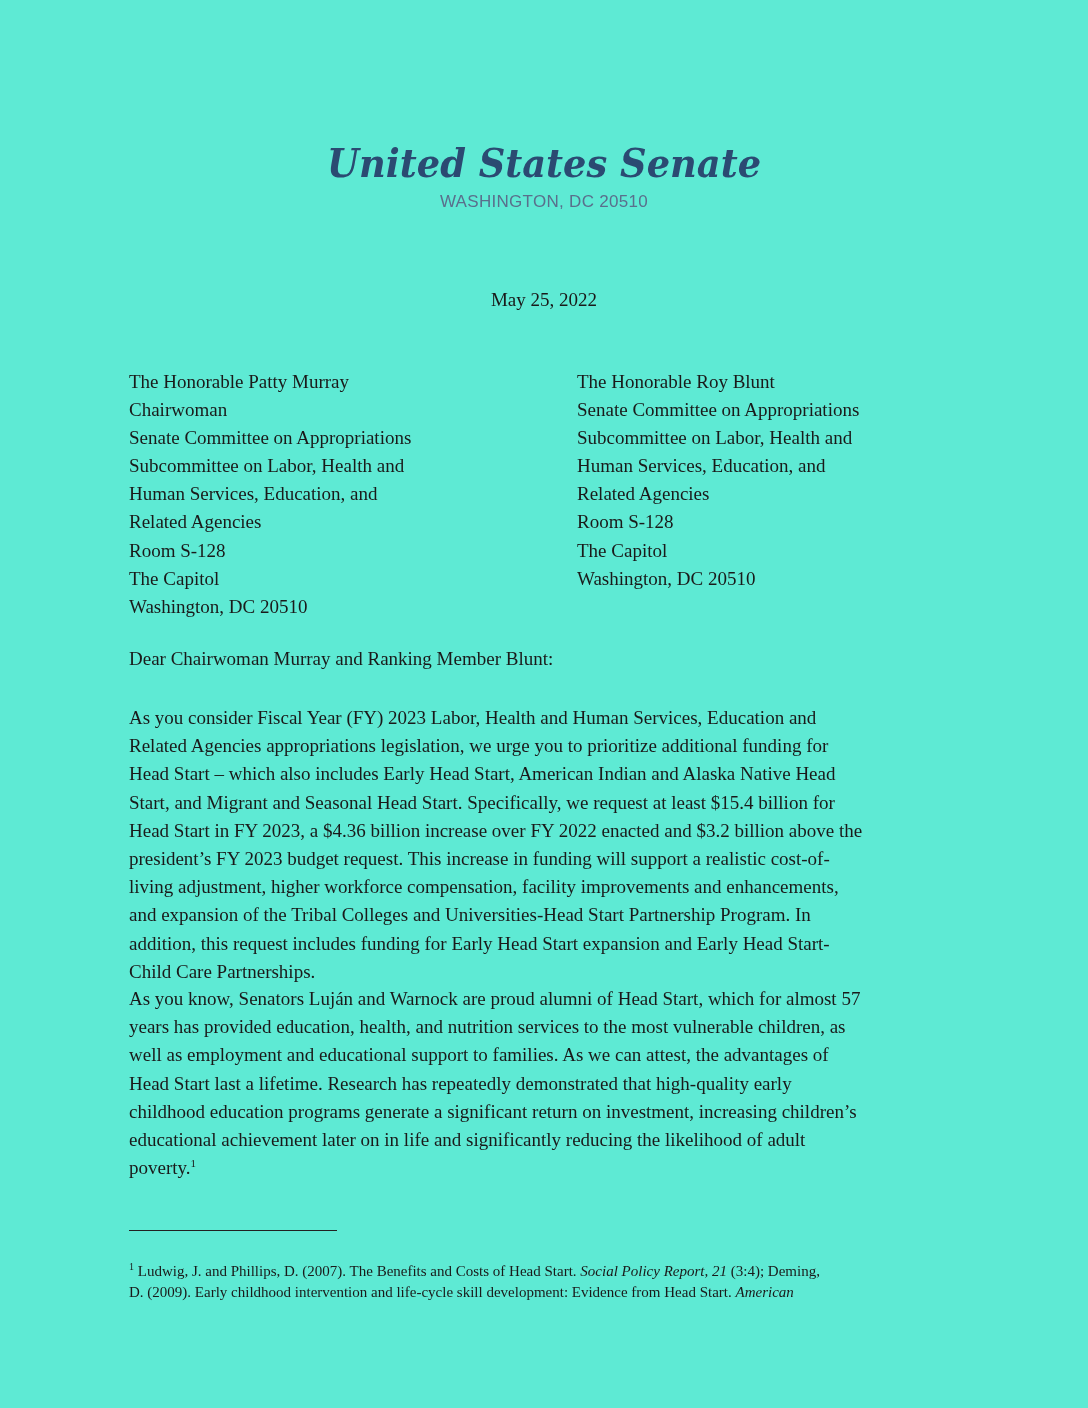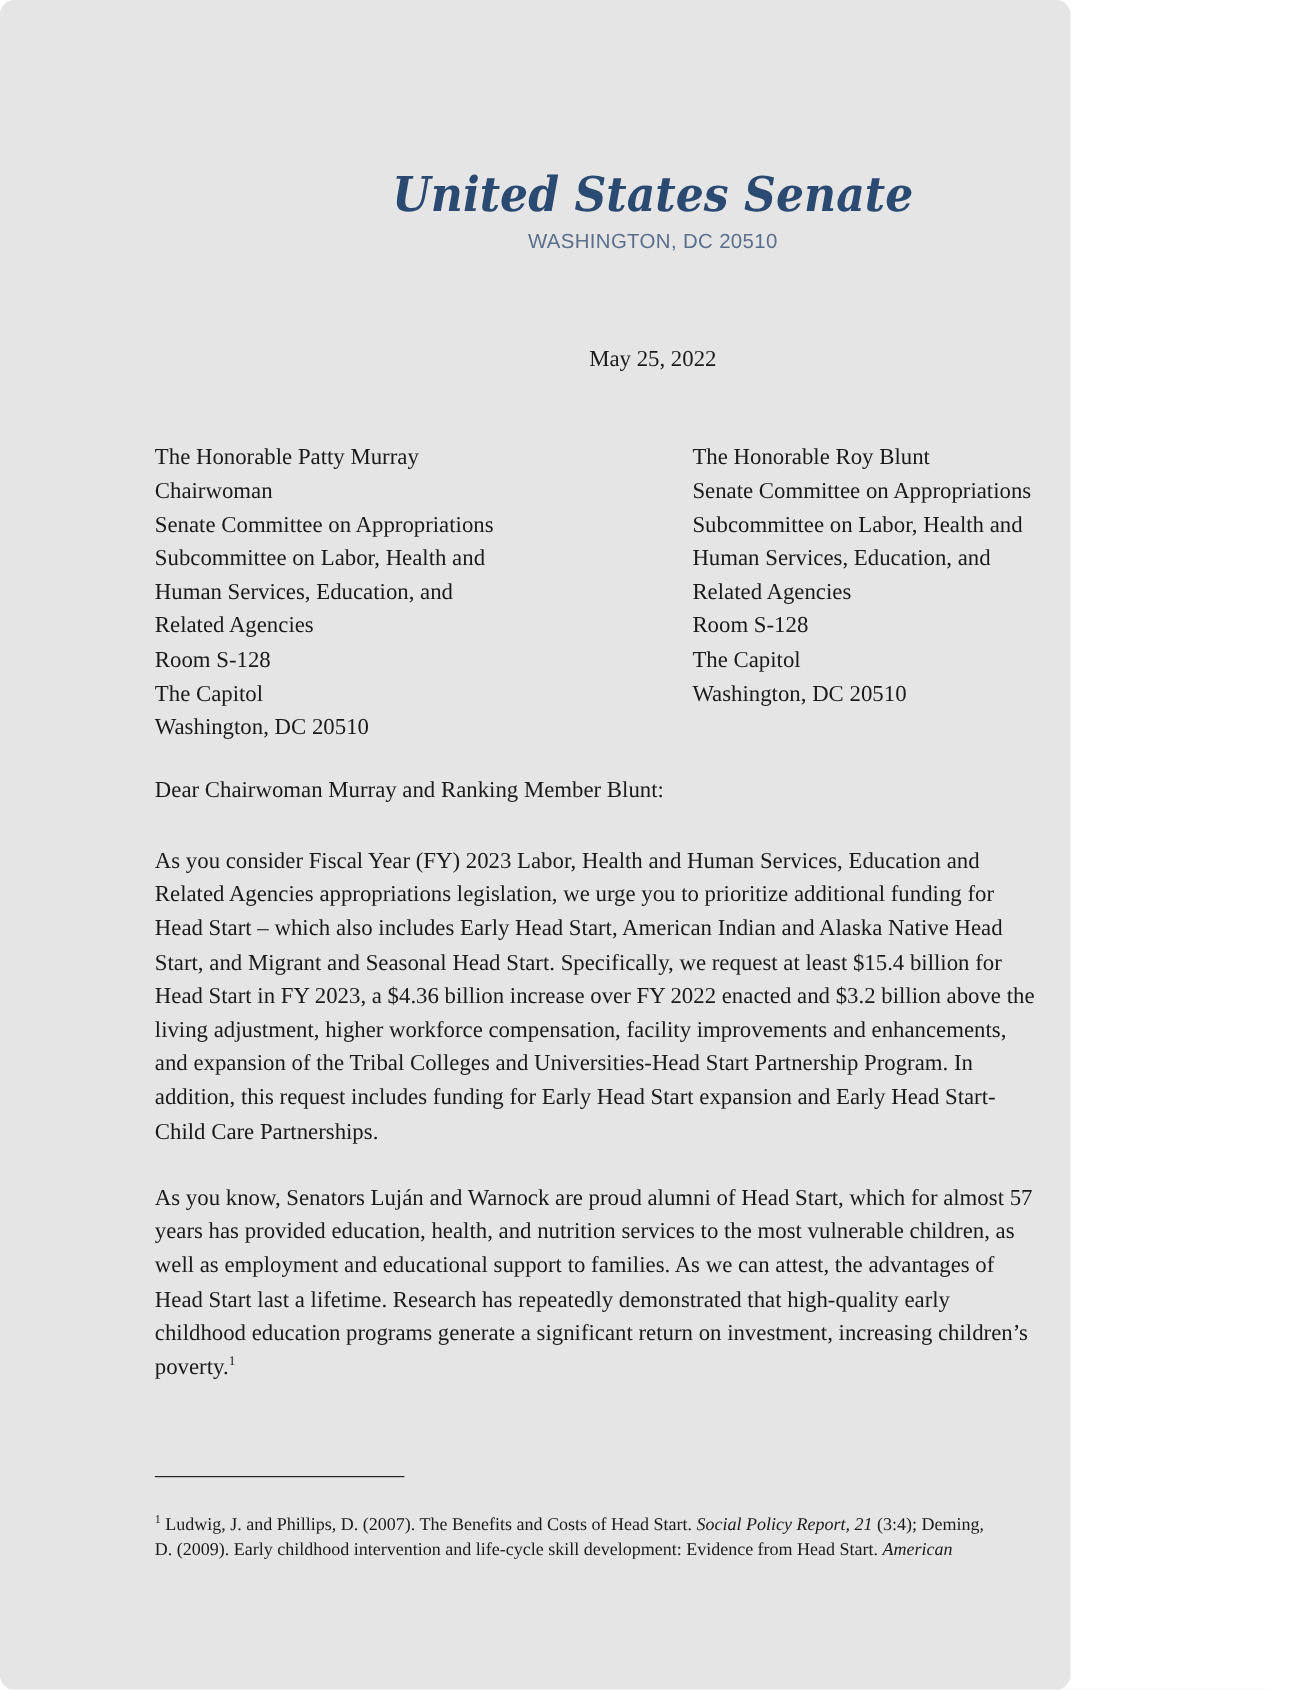--- a/index.html
+++ b/index.html
@@ -1,17 +1,17 @@
 <!DOCTYPE html>
 <html><head>
   <meta charset="utf-8">
   <style>
     html, body { margin: 0; padding: 0; background: #ffffff; }
     body { width: 1088px; height: 1408px; position: relative; overflow: hidden; color: #1a1a1a; }
-    .page { position: absolute; left: 0; top: 0; width: 892px; height: 1408px; background: #e5e5e5; border-radius: 12px; }
+    .page { position: absolute; left: 0; top: 0; width: 1088px; height: 1408px; background: #5eead4; }
     .letterhead { position: absolute; left: 0; top: 140px; width: 1088px; text-align: center; }
     .senate-title {
       font-family: "DejaVu Serif", serif;
       font-weight: bold;
       font-size: 40px;
       letter-spacing: 0px;
       color: #2b4a72;
       line-height: 46px;
       transform: scaleX(0.92);
       transform-origin: center;
@@ -77,32 +77,34 @@
   </div>
 
   <div class="salutation">Dear Chairwoman Murray and Ranking Member Blunt:</div>
 
   <div class="para p1">
     <span class="line">As you consider Fiscal Year (FY) 2023 Labor, Health and Human Services, Education and</span>
     <span class="line">Related Agencies appropriations legislation, we urge you to prioritize additional funding for</span>
     <span class="line">Head Start – which also includes Early Head Start, American Indian and Alaska Native Head</span>
     <span class="line">Start, and Migrant and Seasonal Head Start. Specifically, we request at least $15.4 billion for</span>
     <span class="line">Head Start in FY 2023, a $4.36 billion increase over FY 2022 enacted and $3.2 billion above the</span>
+    <span class="line">president’s FY 2023 budget request. This increase in funding will support a realistic cost-of-</span>
     <span class="line">living adjustment, higher workforce compensation, facility improvements and enhancements,</span>
     <span class="line">and expansion of the Tribal Colleges and Universities-Head Start Partnership Program. In</span>
     <span class="line">addition, this request includes funding for Early Head Start expansion and Early Head Start-</span>
     <span class="line">Child Care Partnerships.</span>
   </div>
 
   <div class="para p2">
     <span class="line">As you know, Senators Luján and Warnock are proud alumni of Head Start, which for almost 57</span>
     <span class="line">years has provided education, health, and nutrition services to the most vulnerable children, as</span>
     <span class="line">well as employment and educational support to families. As we can attest, the advantages of</span>
     <span class="line">Head Start last a lifetime. Research has repeatedly demonstrated that high-quality early</span>
     <span class="line">childhood education programs generate a significant return on investment, increasing children’s</span>
+    <span class="line">educational achievement later on in life and significantly reducing the likelihood of adult</span>
     <span class="line"><span>poverty.</span><sup class="fn">1</sup></span>
   </div>
 
   <div class="fn-rule"></div>
 
   <div class="footnote">
     <span class="line"><sup>1</sup> <span>Ludwig, J. and Phillips, D. (2007). The Benefits and Costs of Head Start. </span><i>Social Policy Report, 21</i><span> (3:4); Deming,</span></span>
     <span class="line"><span>D. (2009). Early childhood intervention and life-cycle skill development: Evidence from Head Start. </span><i>American</i></span>
   </div>
 

